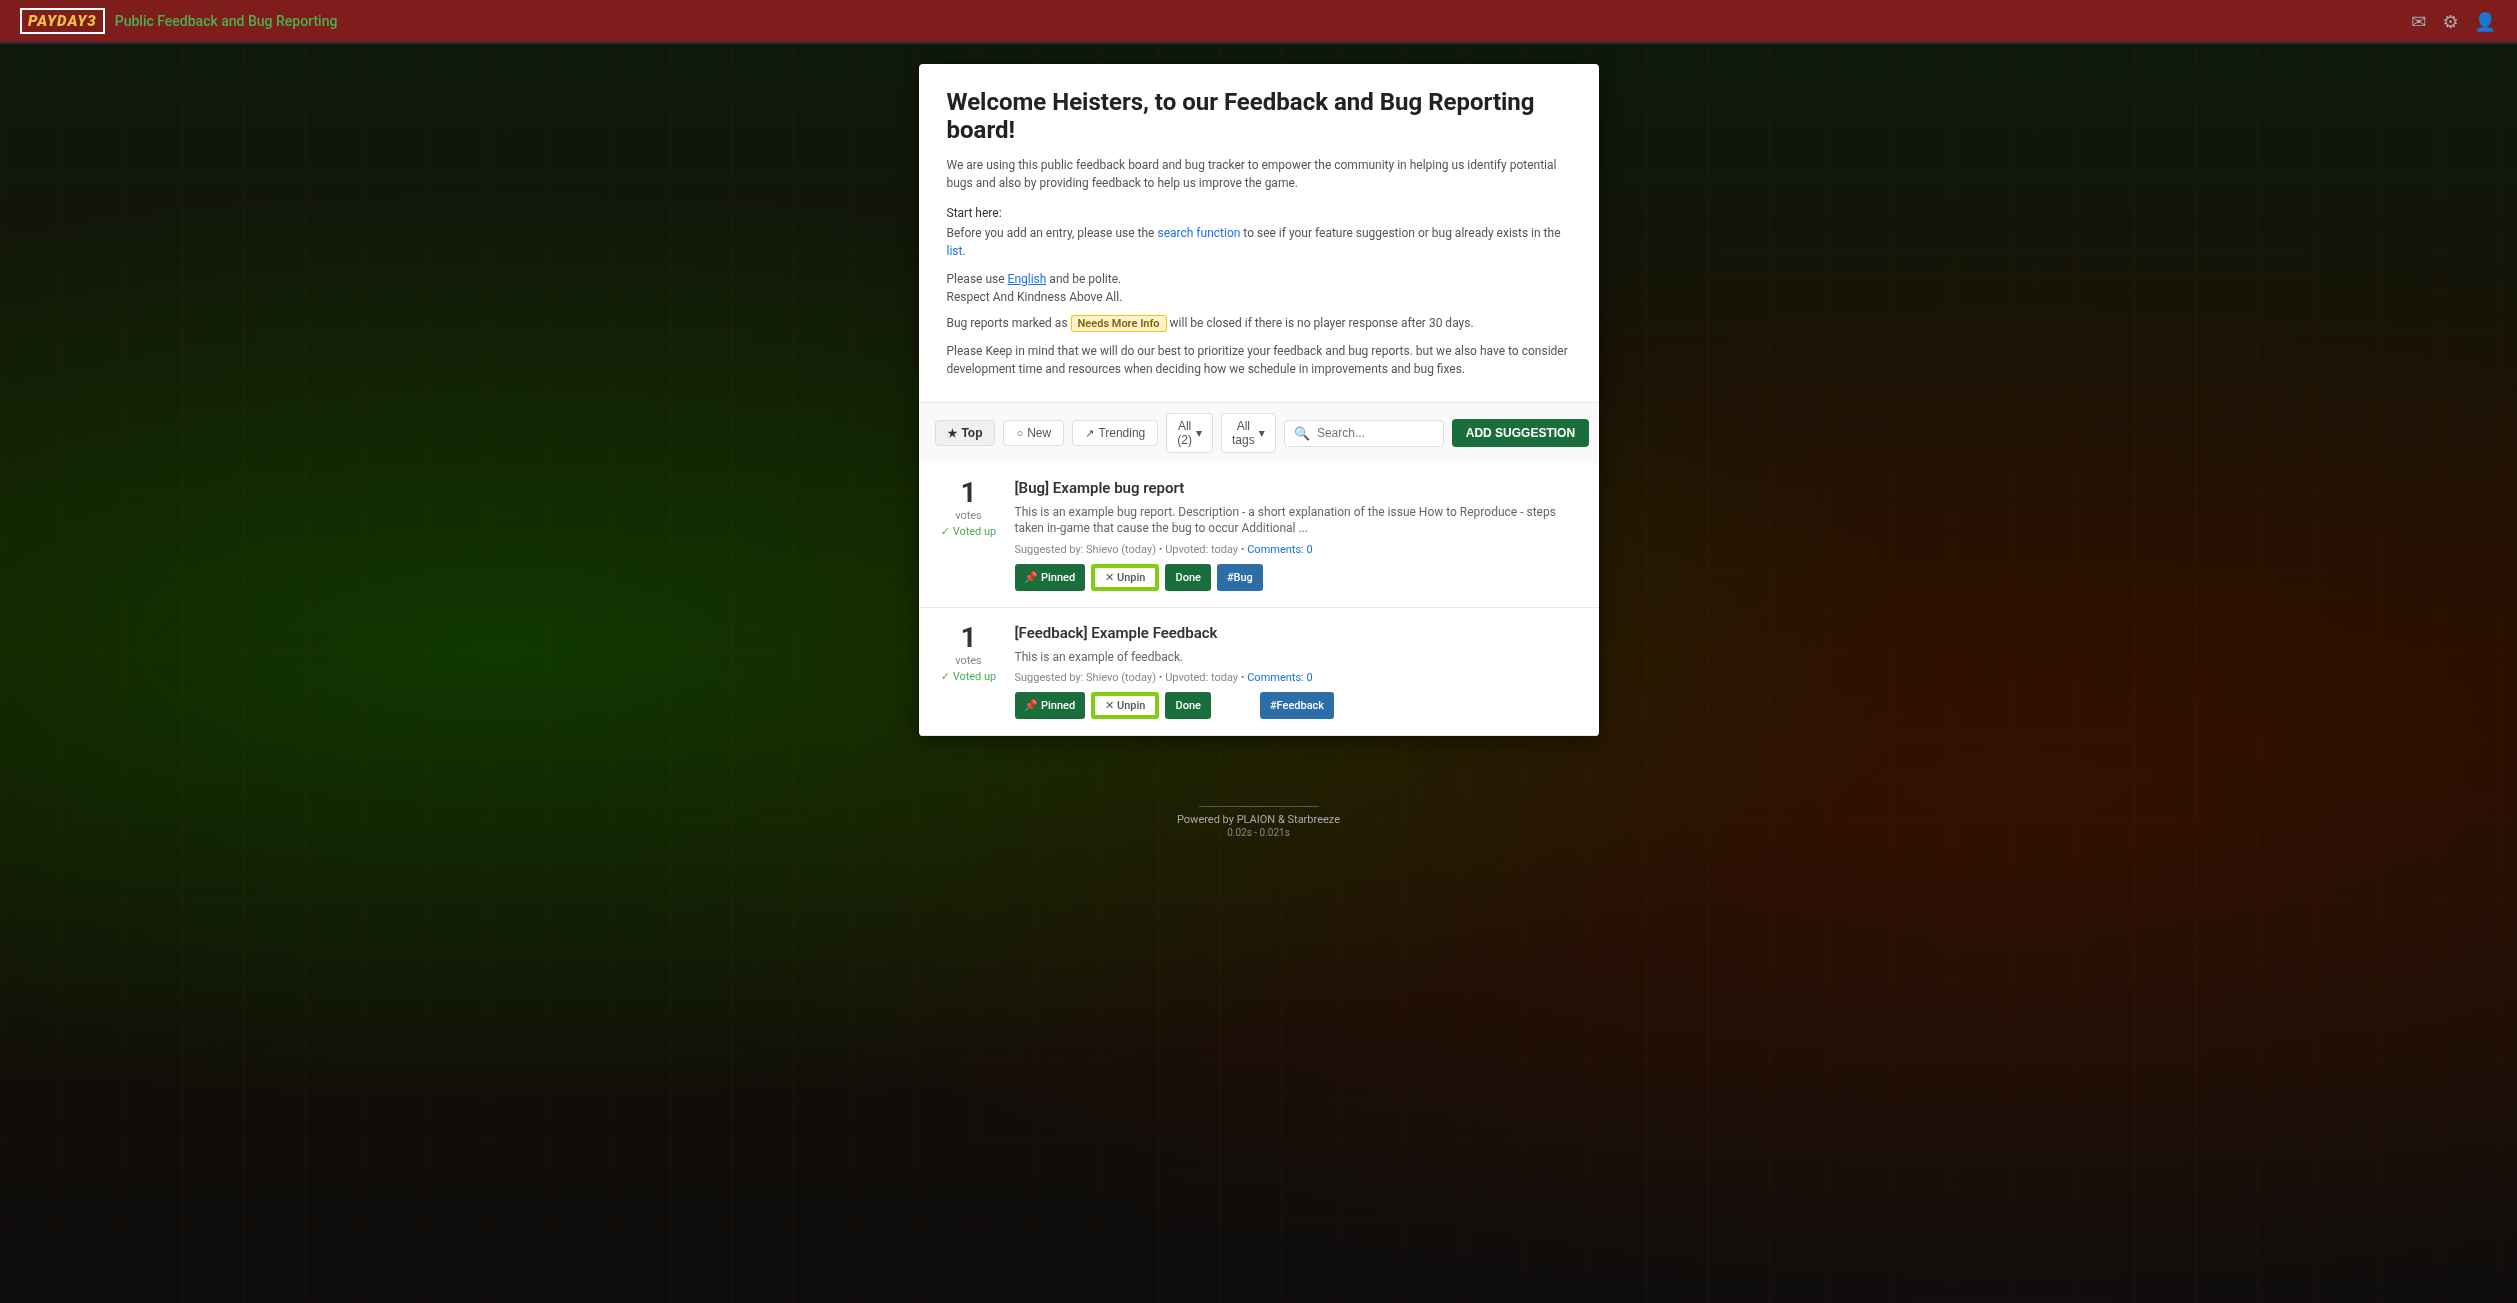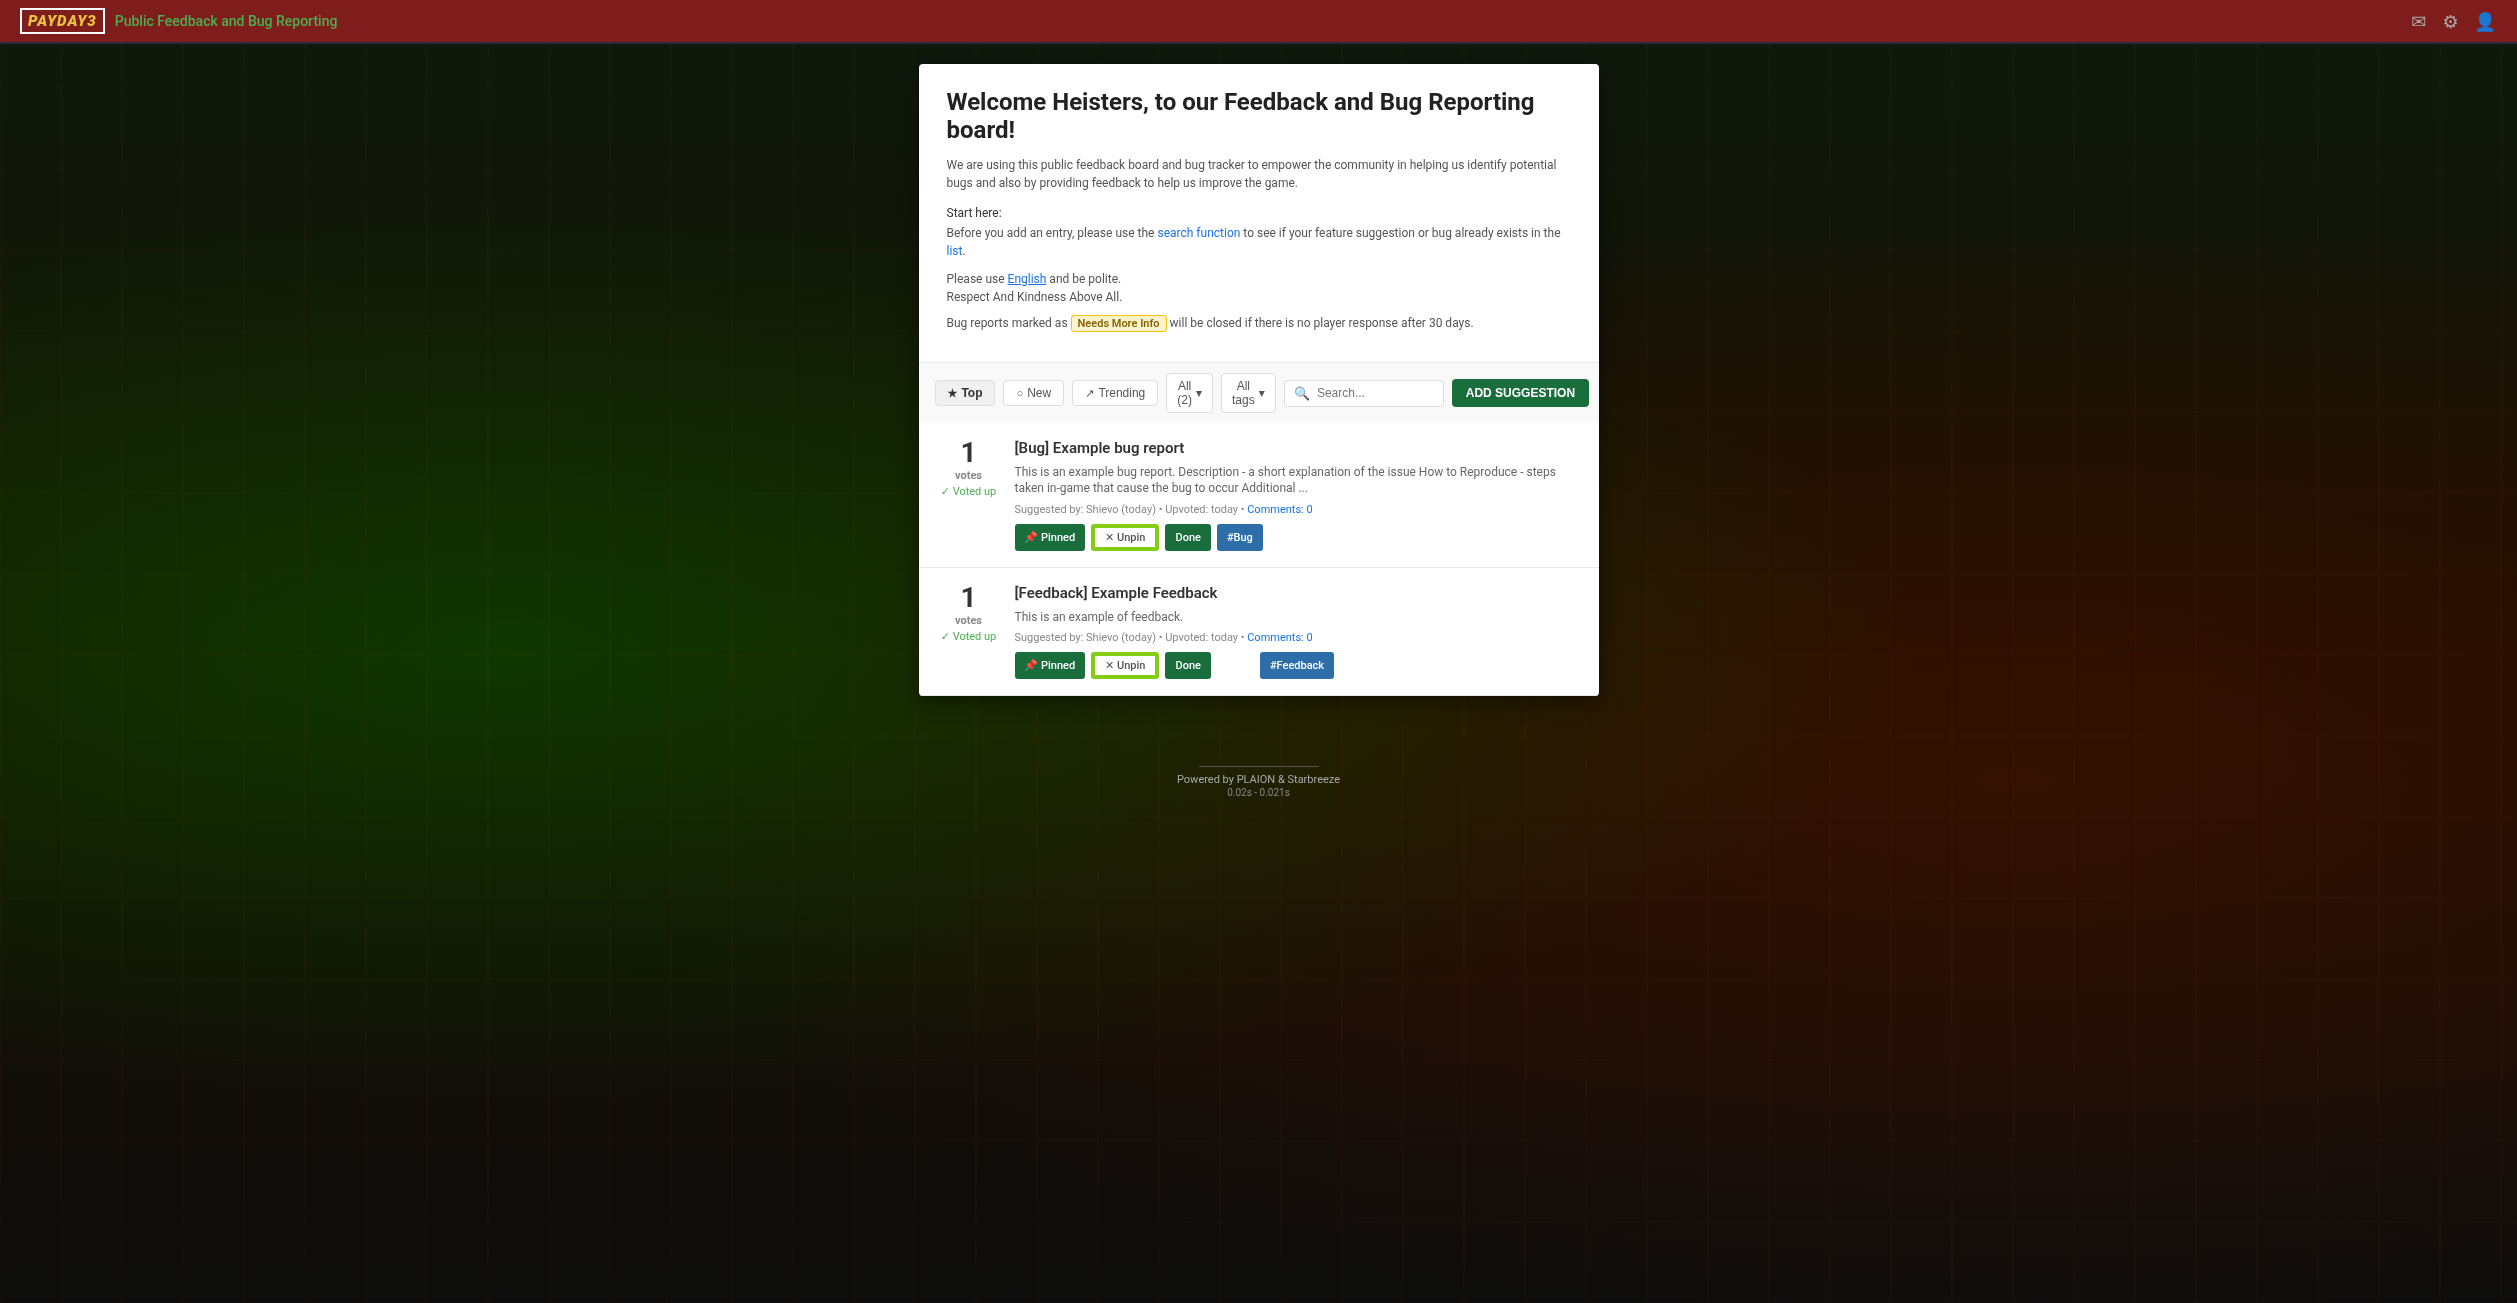--- a/index.html
+++ b/index.html
@@ -302,21 +302,20 @@
       font-size: 28px;
       font-weight: 700;
       color: #333;
       line-height: 1;
     }
 
     .votes-label {
       font-size: 11px;
       color: #888;
       margin-top: 2px;
-      font-weight: bold;
     }
 
     .voted-up {
       font-size: 11px;
       color: #4caf50;
       margin-top: 3px;
       display: flex;
       align-items: center;
       gap: 2px;
     }
@@ -452,20 +451,21 @@
 
       <p class="lang-notice">
         Please use <a>English</a> and be polite.
       </p>
       <p class="respect-notice">Respect And Kindness Above All.</p>
 
       <p class="needs-more-info">
         Bug reports marked as <span class="nmi-badge">Needs More Info</span> will be closed if there is no player response after 30 days.
       </p>
 
+      <p class="bottom-notice">Please Keep in mind that we will do our best to prioritize your feedback and bug reports. but we also have to consider development time and resources when deciding how we schedule in improvements and bug fixes.</p>
     </div>
 
     <div class="toolbar">
       <button class="tab-btn active">
         <span class="icon">★</span>
         <span>Top</span>
       </button>
       <button class="tab-btn">
         <span class="icon">○</span>
         <span>New</span>

